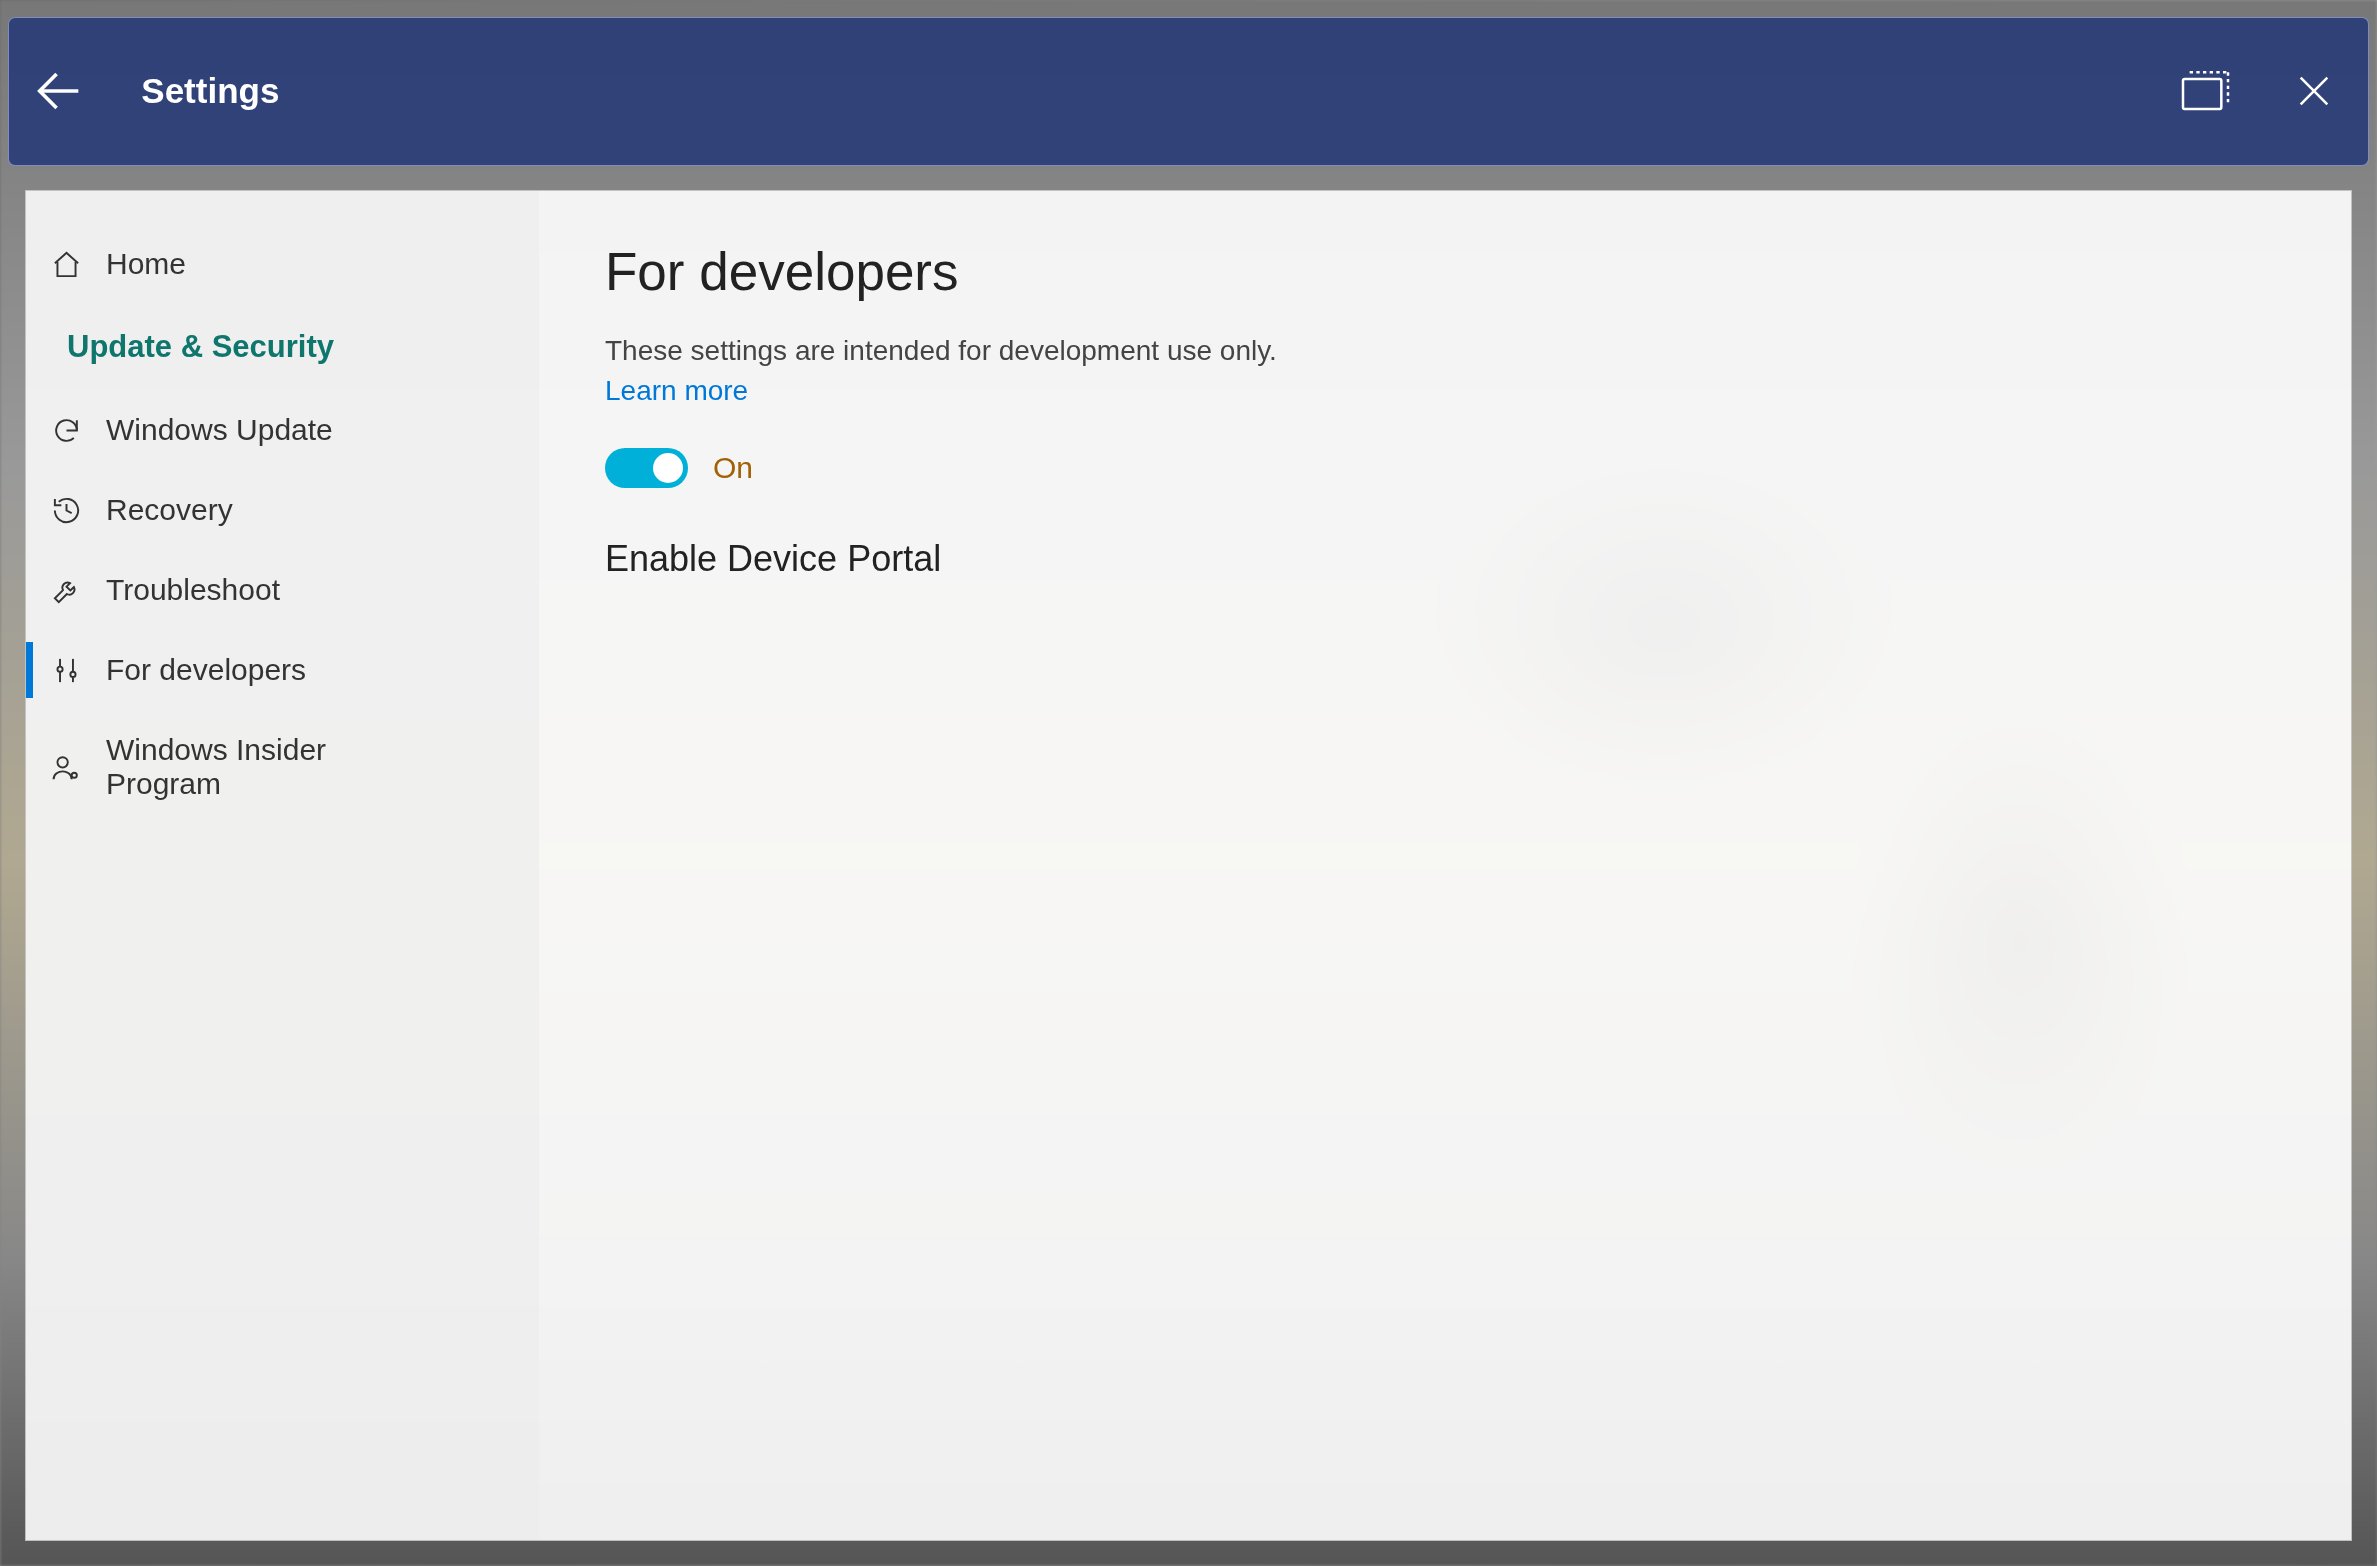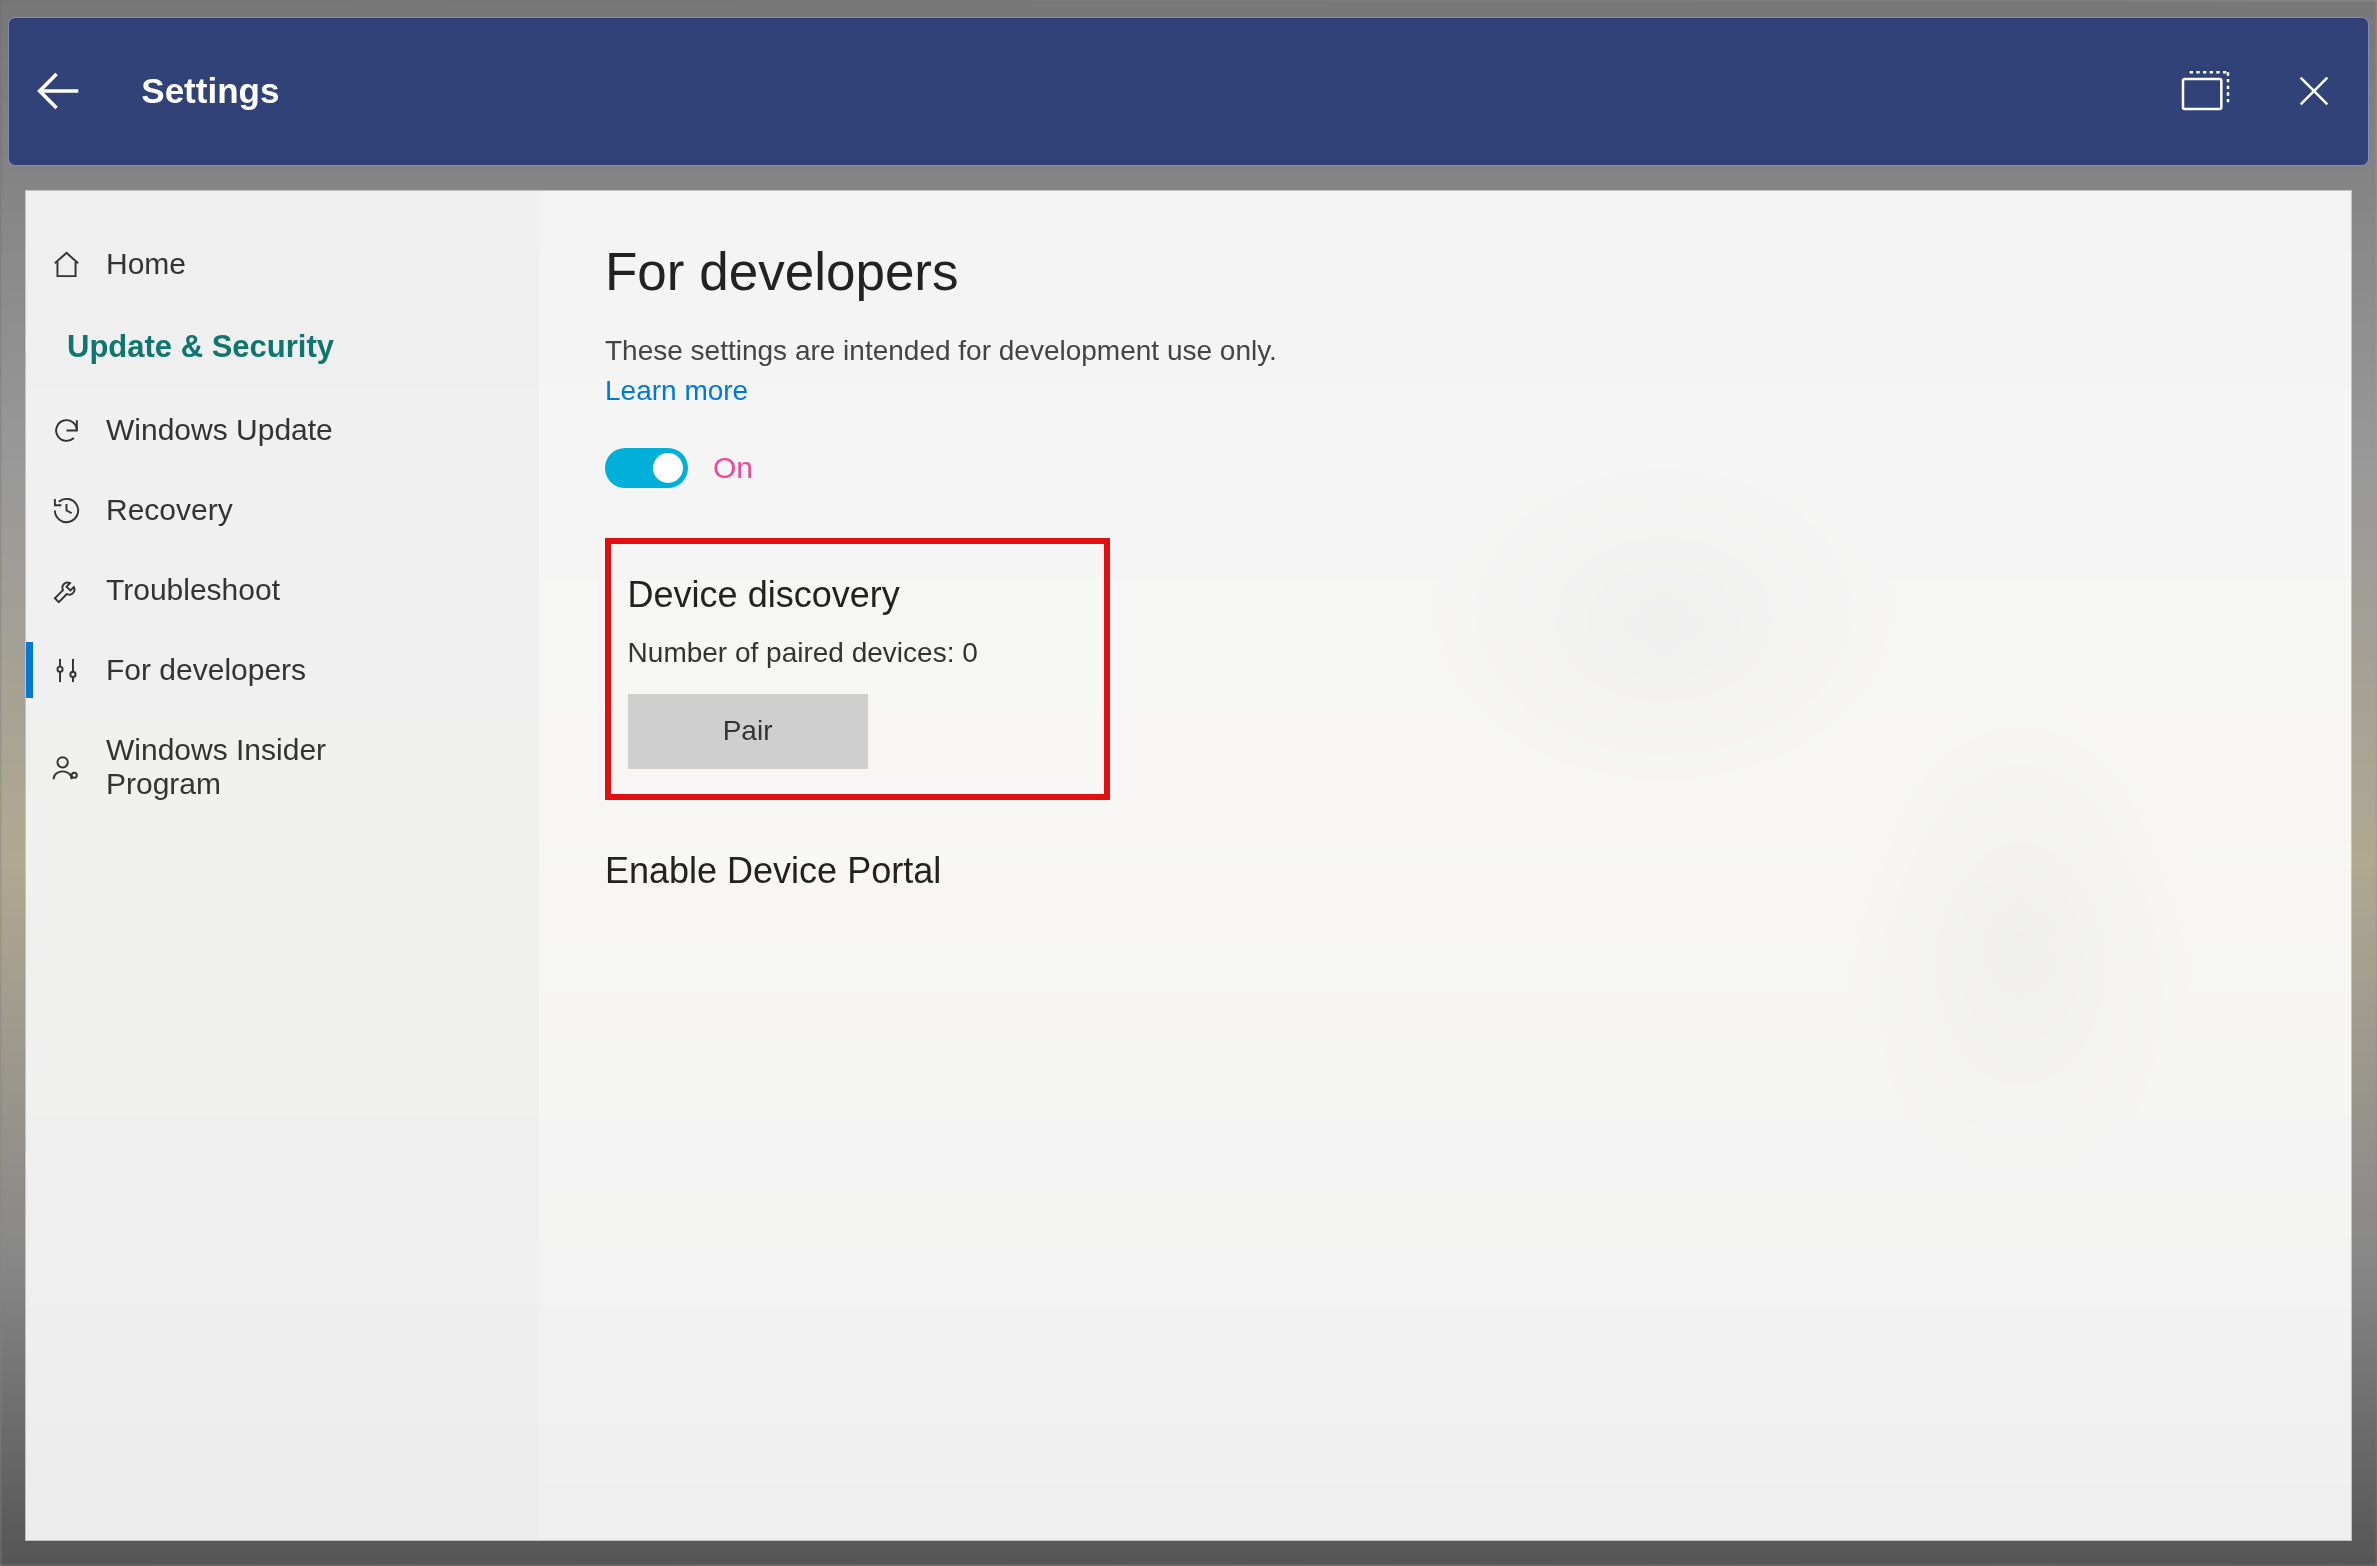--- a/index.html
+++ b/index.html
@@ -124,21 +124,21 @@
     background: #00b0d8;
     border-radius: 20px;
     position: relative;
     cursor:pointer;
   }
   .toggle::after {
     content:"";
     position:absolute; right:5px; top:5px;
     width:30px; height:30px; background:#fff; border-radius:50%;
   }
-  .toggle-label { font-size: 30px; color:#ec4899; }
+  .toggle-label { font-size: 30px; color:#a16207; }
 
   .highlight-box {
     border: 6.6px solid #e01010;
     padding: 21px 16.6px 25px 16.6px;
     width: 505px;
     margin-bottom: 50px;
   }
 
   .pair-btn {
     margin-top: 25px;
@@ -261,23 +261,18 @@
     <h1>For developers</h1>
 
     <p class="body-text">These settings are intended for development use only.</p>
     <a class="link">Learn more</a>
 
     <div class="toggle-row">
       <div class="toggle"></div>
       <span class="toggle-label">On</span>
     </div>
 
-    <div class="highlight-box">
-      <h2>Device discovery</h2>
-      <p class="sub-body">Number of paired devices: 0</p>
-      <button class="pair-btn">Pair</button>
-    </div>
 
     <h2>Enable Device Portal</h2>
   </div>
 
 </div>
 
 
 </body></html>

